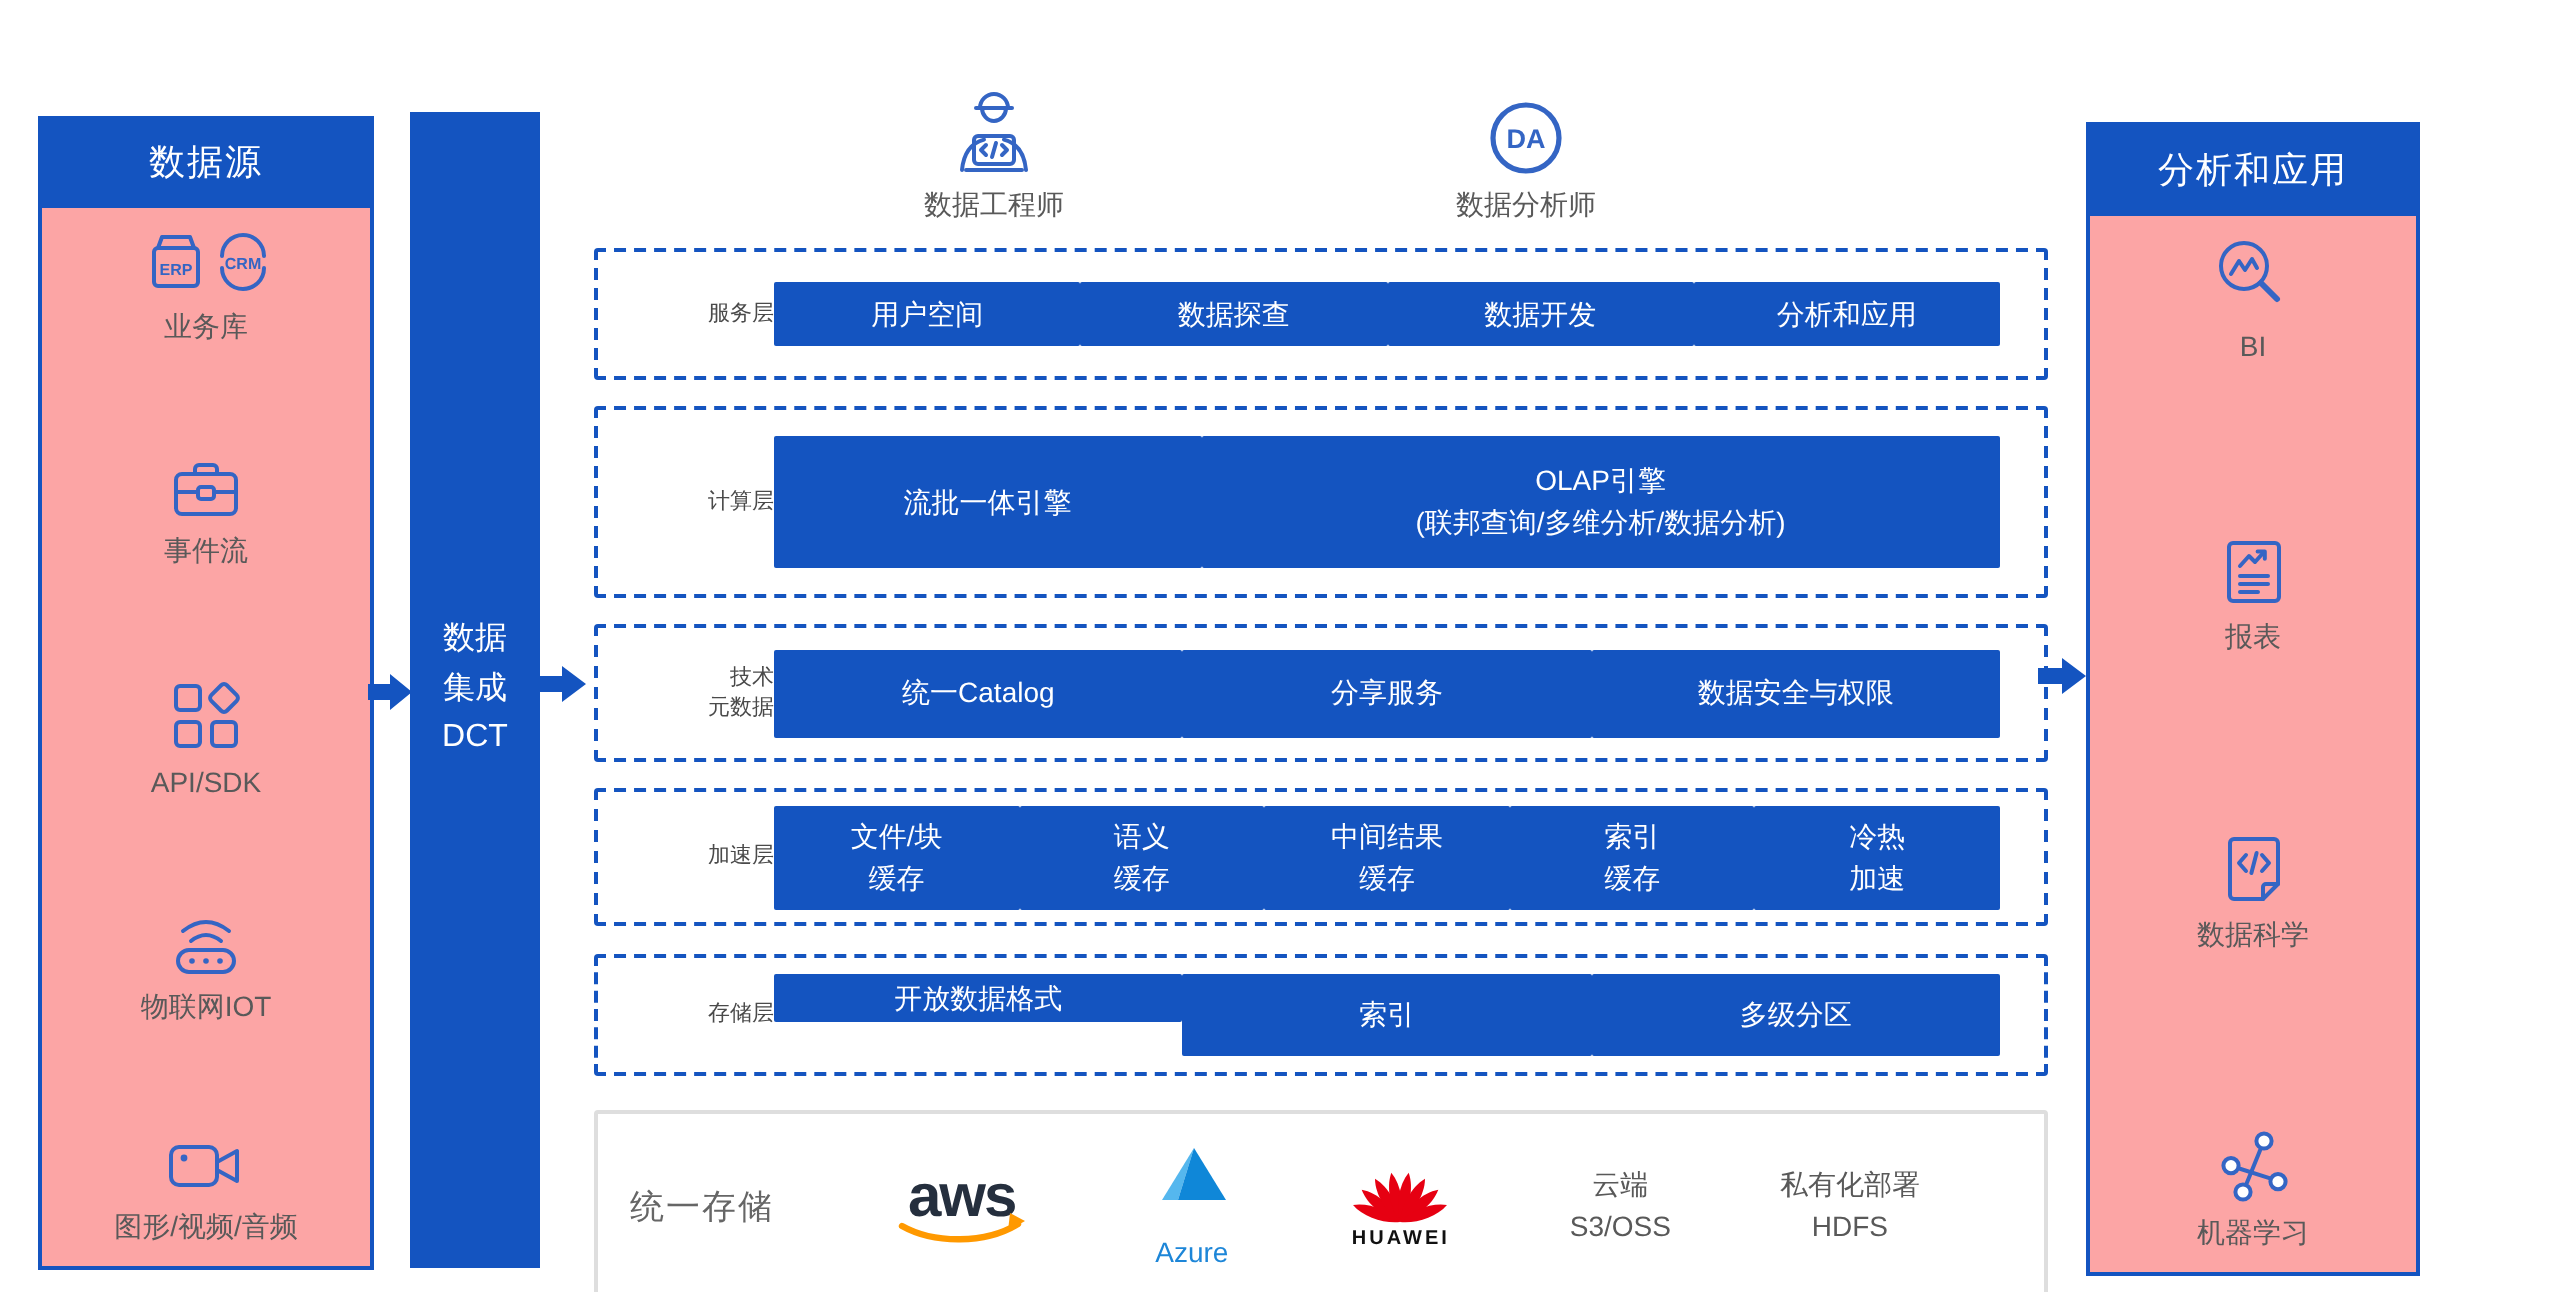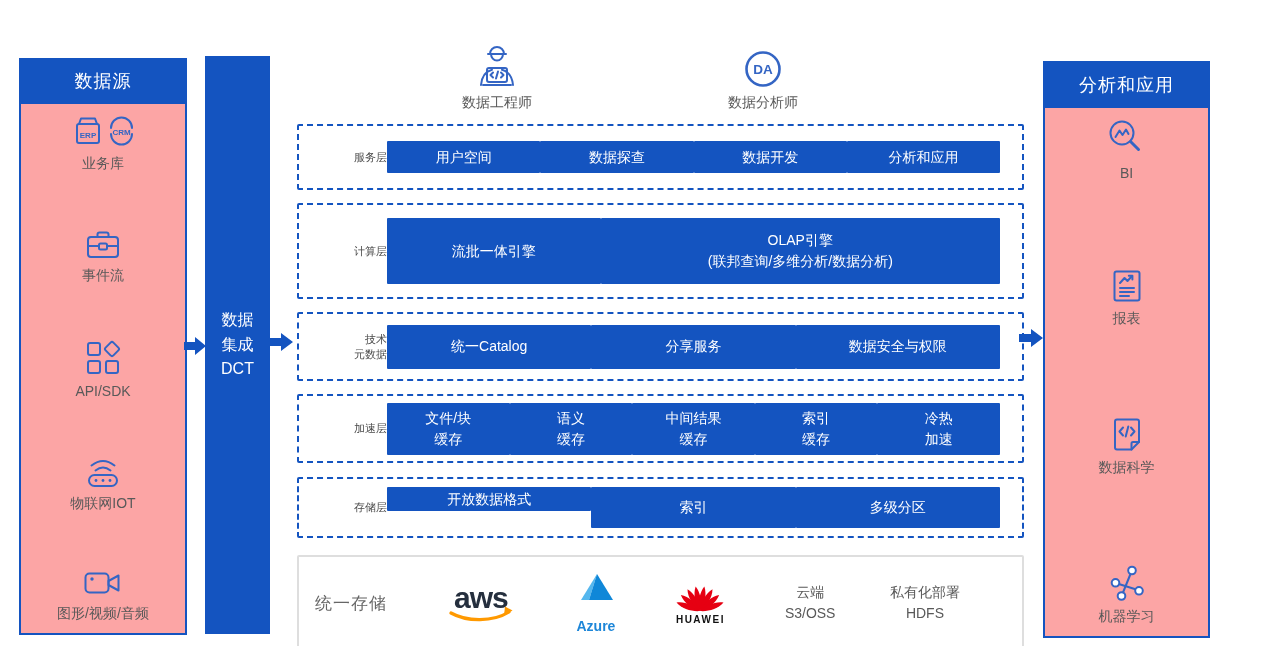--- a/index.html
+++ b/index.html
@@ -44,21 +44,21 @@
   .layer-label{flex:0 0 88px;text-align:right;color:#4a4a4a;font-size:11px;line-height:1.35;white-space:pre-line}
   .layer-items{flex:1;display:flex;}
   .chip{flex:1;background:var(--primary-blue,#1454c0);color:#fff;font-size:14px;line-height:1.5;
     display:flex;align-items:center;justify-content:center;text-align:center;white-space:pre-line;border-radius:1px}
 
   
   .storage-row{position:absolute;left:297px;top:555px;width:727px;height:96px;border:2px solid var(--border-gray,#dedede);
     border-radius:2px;background:#fff;display:flex;align-items:center;justify-content:space-between;padding:0 62px 0 16px}
   .storage-label{font-size:17px;color:#666;letter-spacing:1px;white-space:nowrap}
   .vendor{display:flex;flex-direction:column;align-items:center;justify-content:center}
-  .vendor .azure-text{font-size:14px;color:var(--azure-blue,#1d86d8);margin-top:16px;font-weight:700}
+  .vendor .azure-text{font-size:14px;color:var(--azure-blue,#1d86d8);margin-top:16px;font-weight:400}
   .vendor .huawei-text{font-size:10px;font-weight:bold;letter-spacing:1.5px;color:#111;margin-top:2px}
   .storage-text{font-size:14px;color:var(--text-gray,#595959);text-align:center;line-height:1.5;white-space:pre-line}
 
   
   svg .st{stroke:var(--icon-blue,#3465c4);fill:none;stroke-width:2;stroke-linecap:round;stroke-linejoin:round}
   svg .st3{stroke:var(--icon-blue,#3465c4);fill:none;stroke-width:3;stroke-linecap:round}
   svg .fl{fill:var(--icon-blue,#3465c4);stroke:none}
   svg .node{fill:#fff;stroke:var(--icon-blue,#3465c4);stroke-width:2}
   svg text.icotxt{fill:var(--icon-blue,#3465c4);font-family:"Liberation Sans",sans-serif;font-weight:bold}
 </style>

